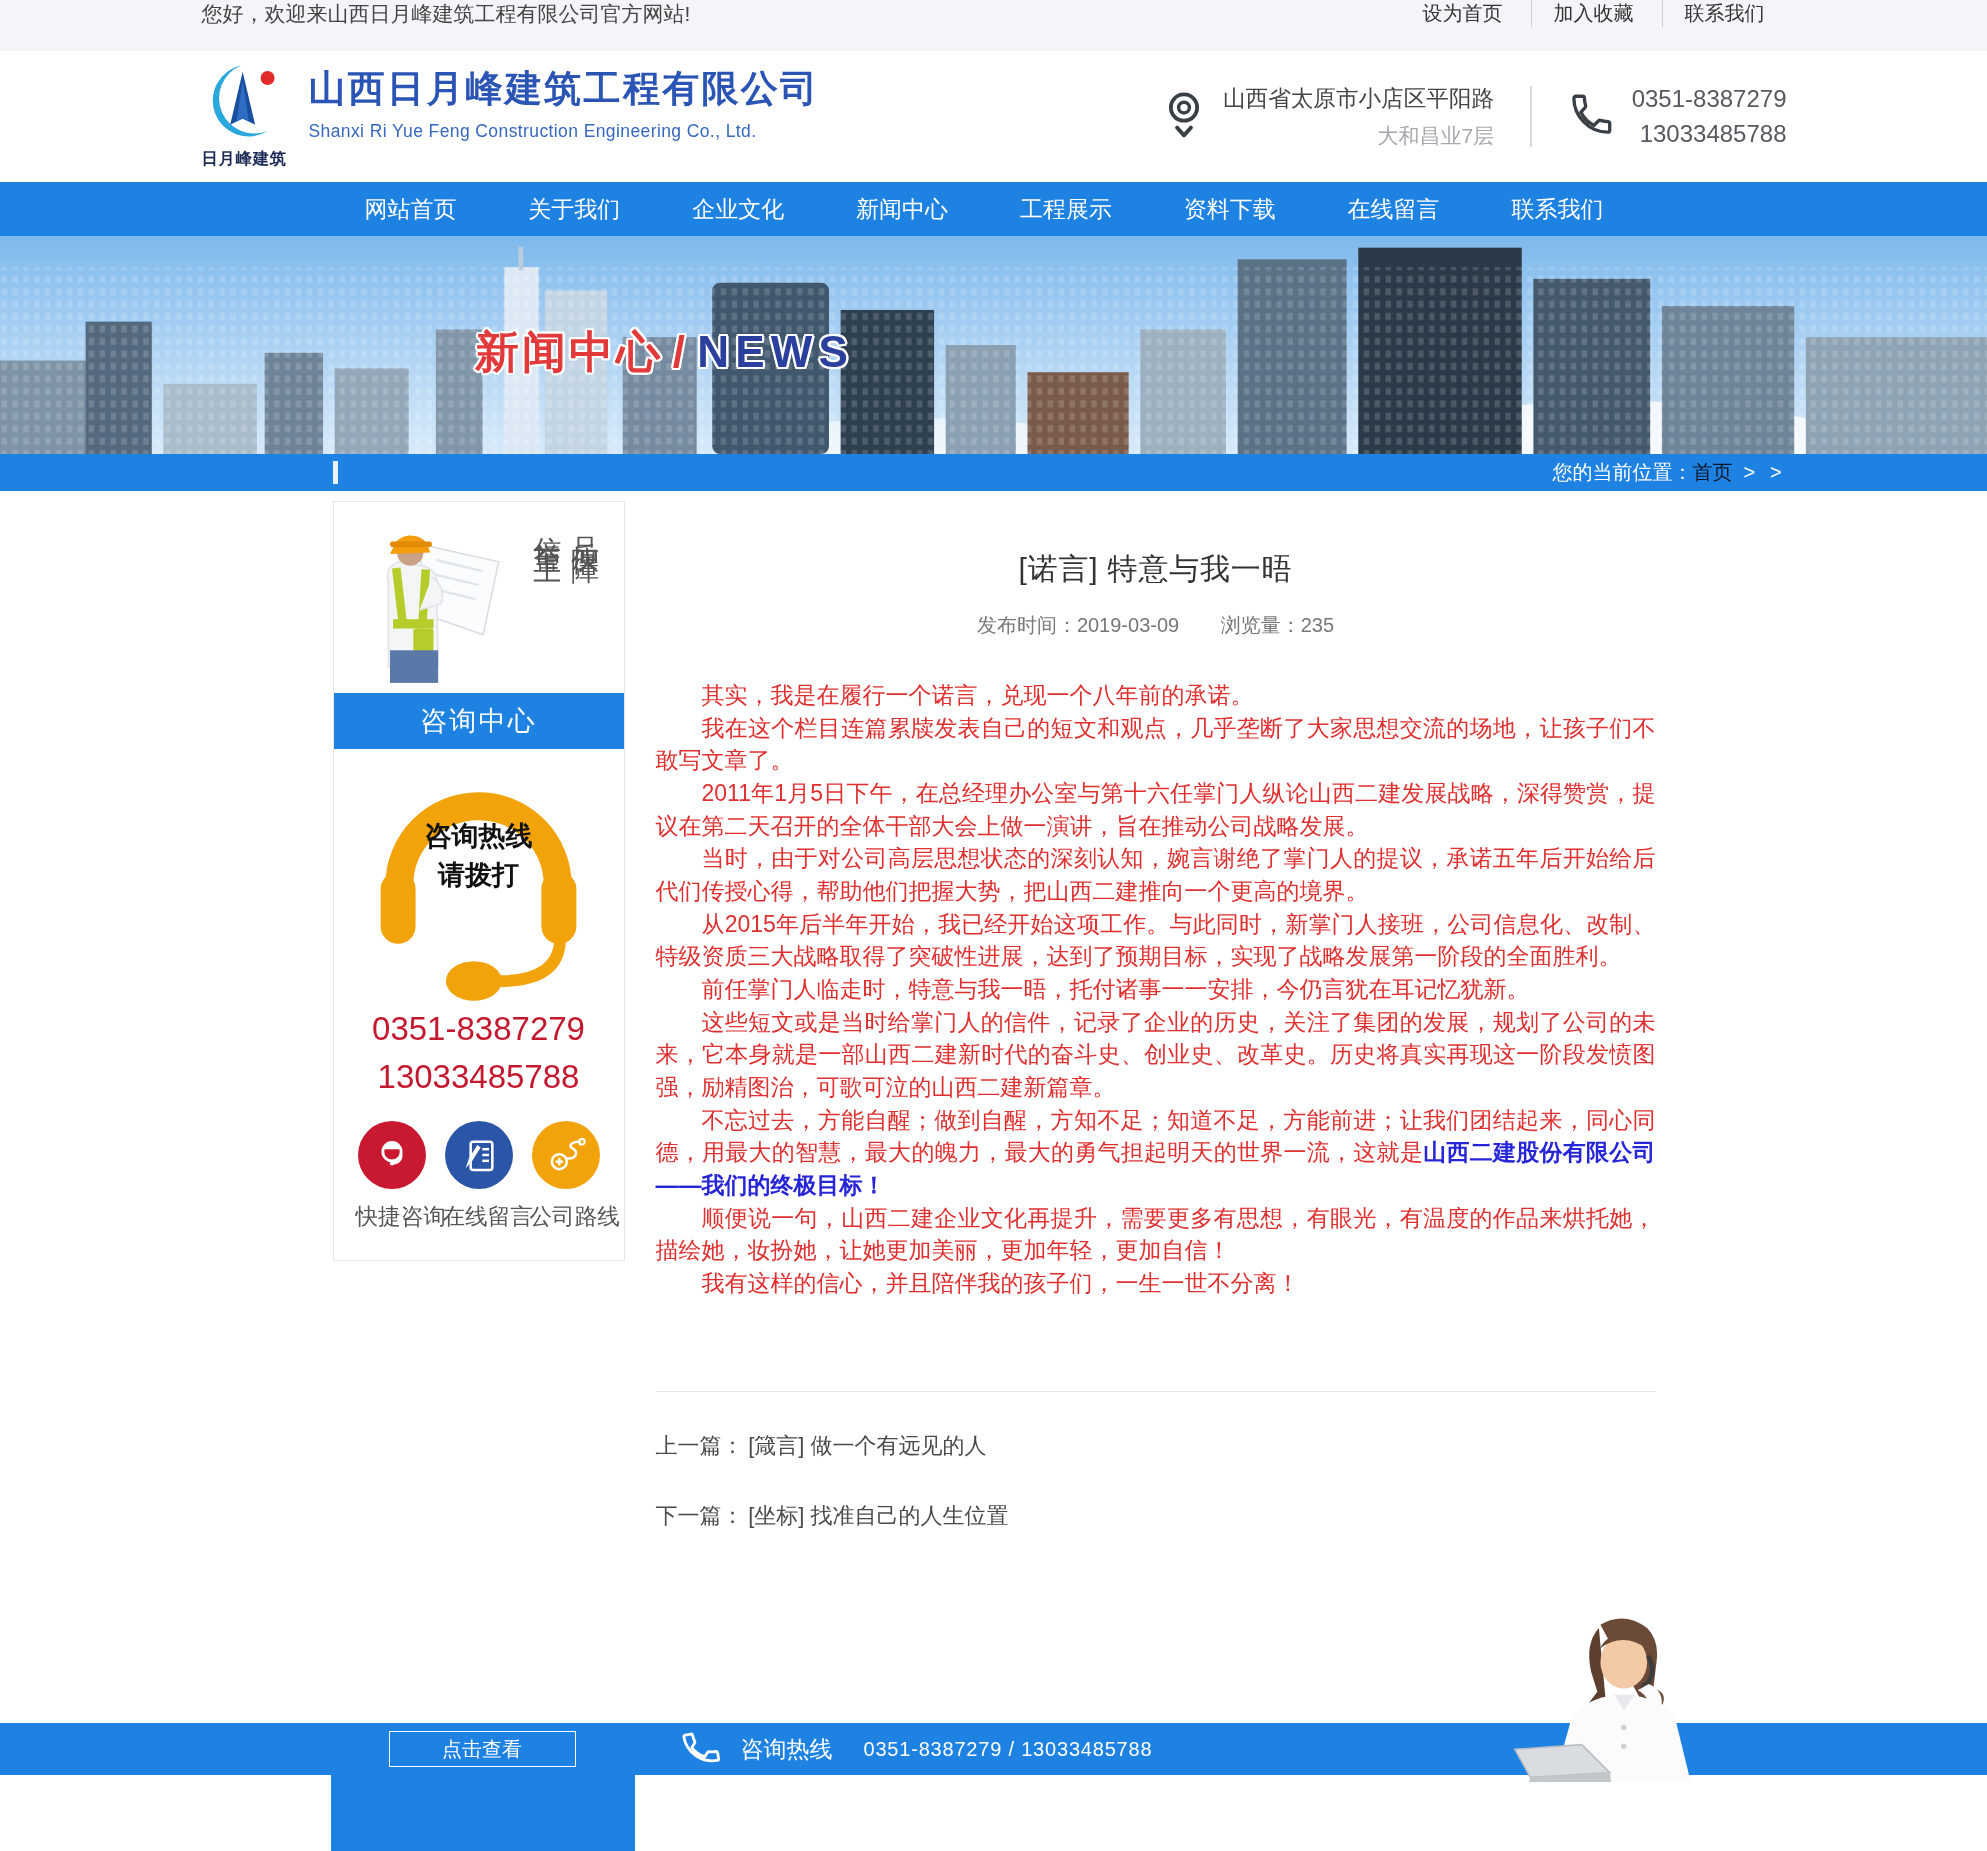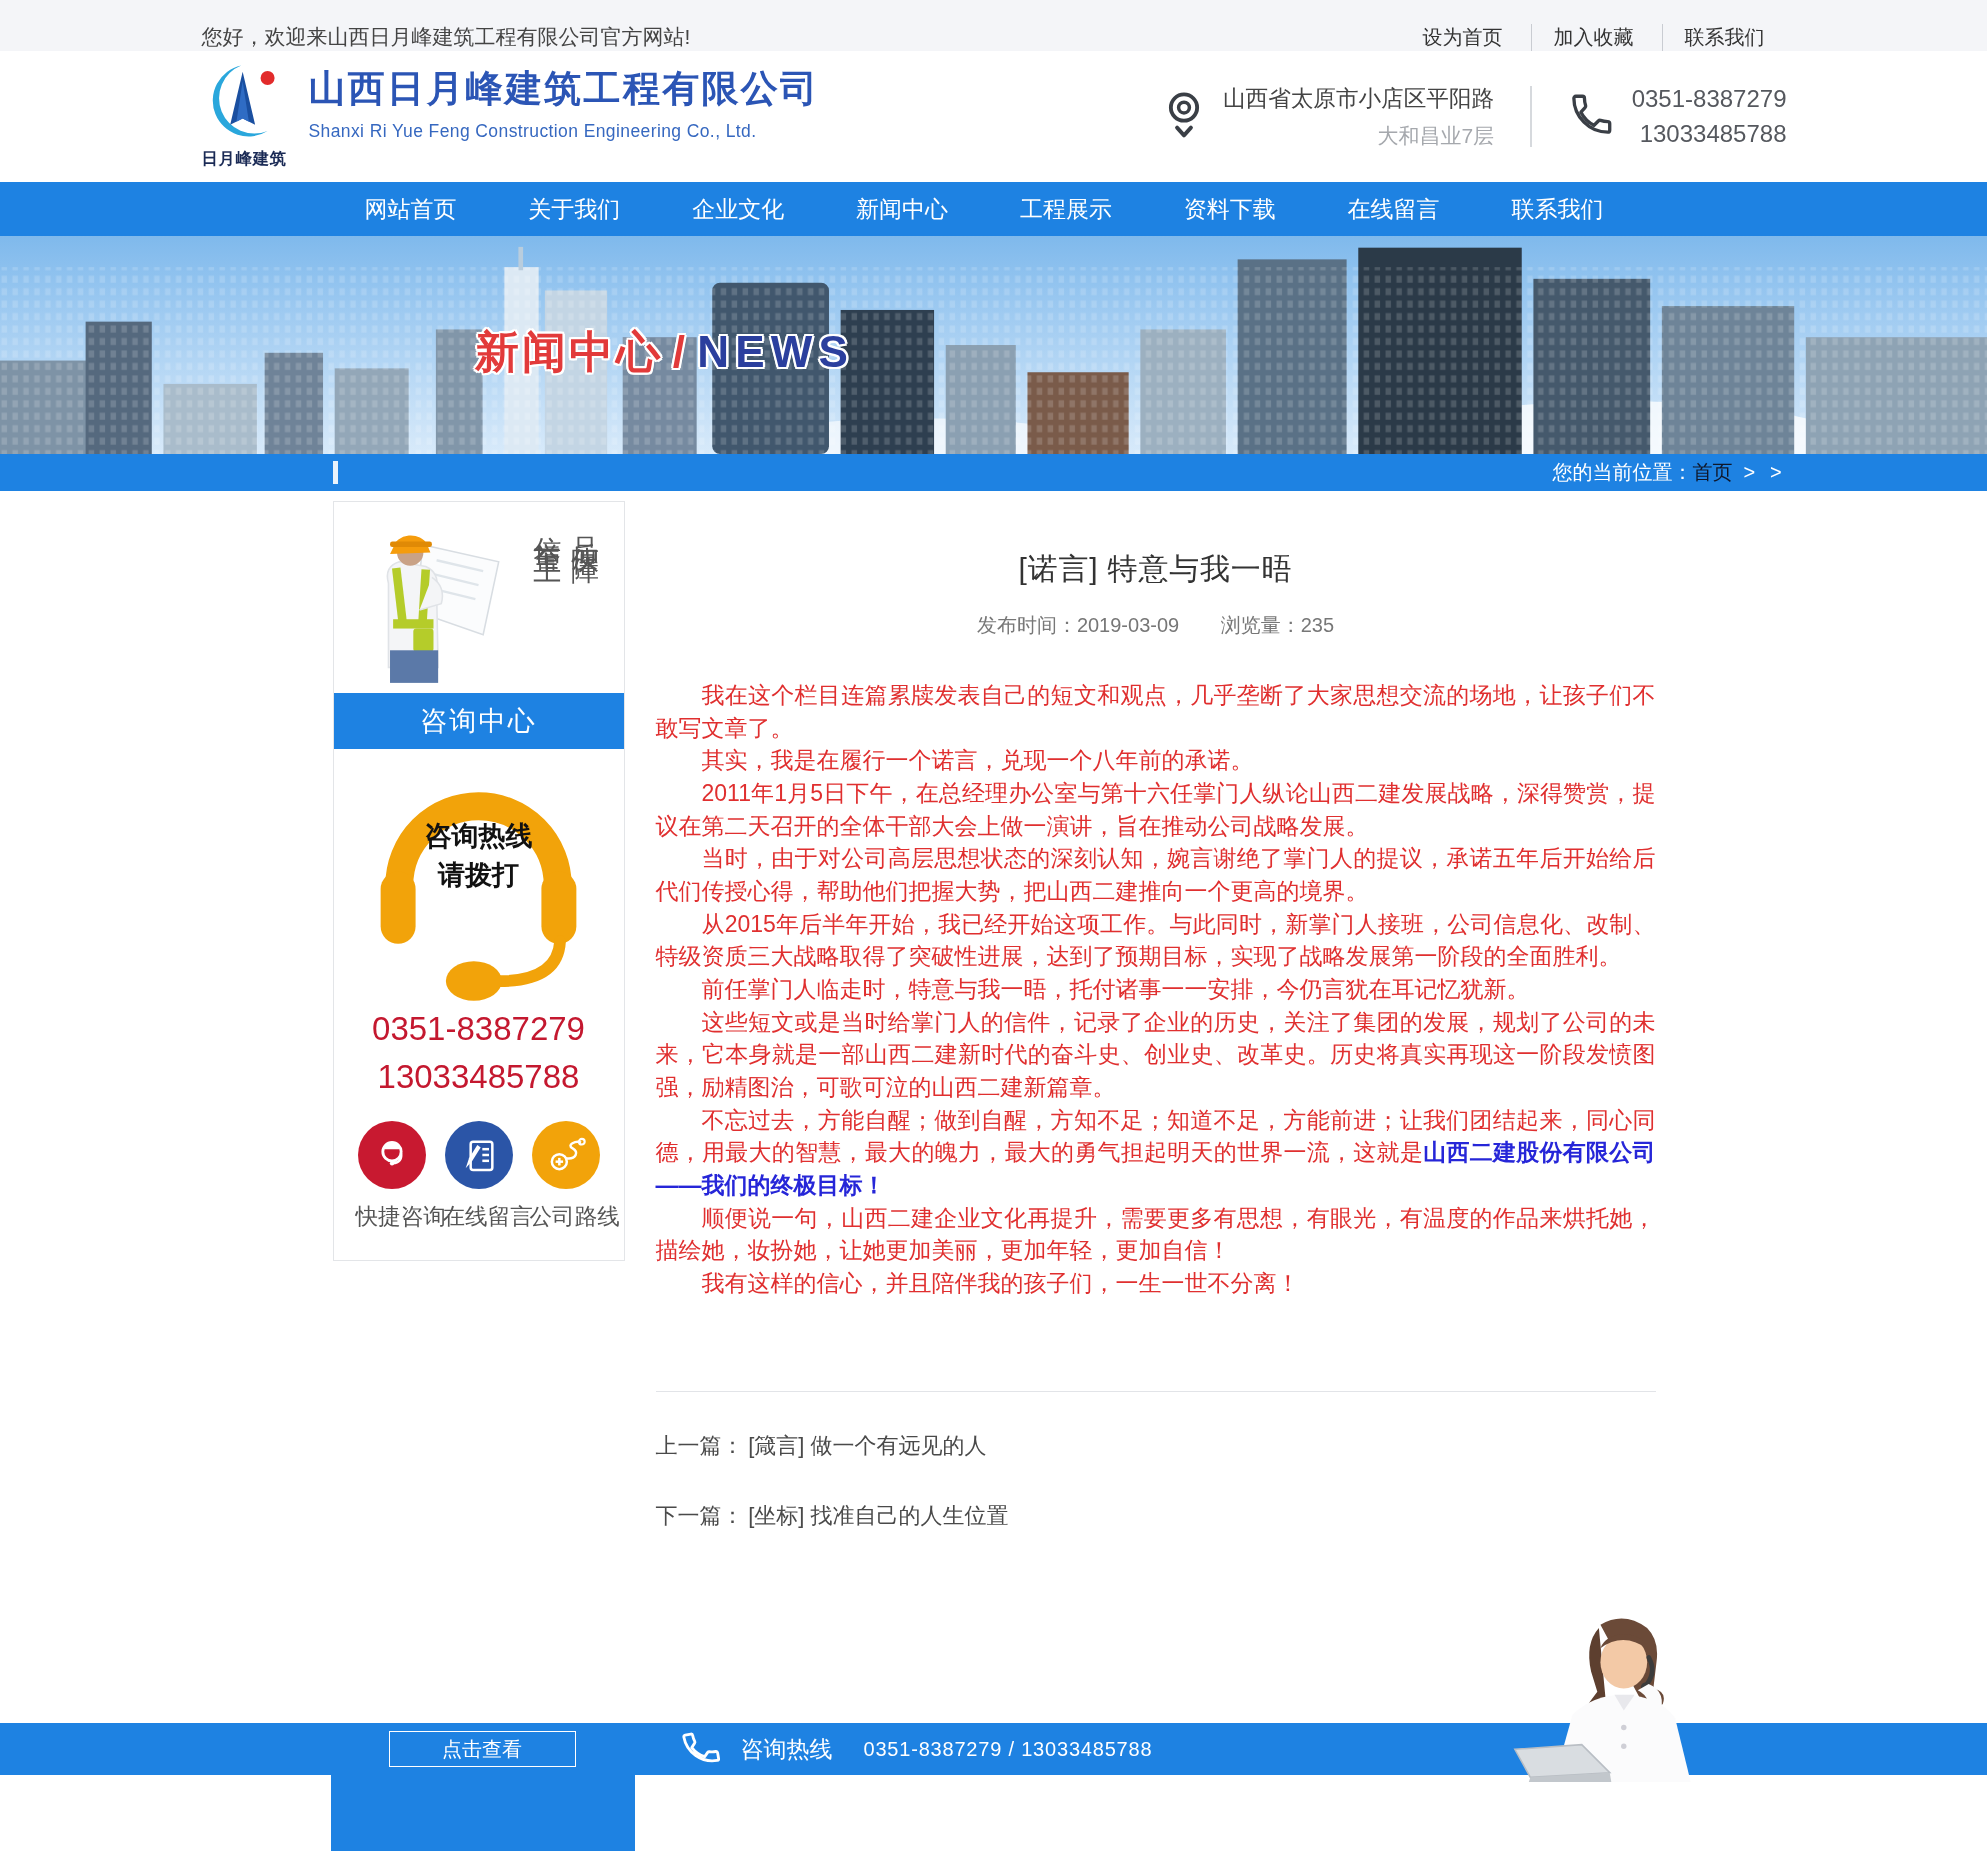--- a/index.html
+++ b/index.html
@@ -11,21 +11,21 @@
     --yellow:#f2a30a;
     --txt:#333;
   }
   *{box-sizing:border-box;margin:0;padding:0;}
   body{font-family:"Liberation Sans","DejaVu Sans",sans-serif;background:#fff;color:var(--txt);}
   .page{width:1988px;position:relative;background:#fff;}
   .container{width:1585px;margin:0 auto;position:relative;}
 
   
   .topbar{height:51px;background:#f4f5f8;}
-  .topbar .container{height:100%;display:flex;align-items:flex-end;justify-content:space-between;}
+  .topbar .container{height:100%;display:flex;align-items:flex-start;justify-content:space-between;}
   .welcome{font-size:21px;color:#444;}
   .toplinks{display:flex;align-items:center;gap:6px;}
   .toplinks .tlink{font-size:20px;color:#333;padding:0 22px;cursor:pointer;}
   .toplinks .tlink + .tlink{border-left:1.6px solid #c9ccd2;}
 
   
   .header{height:131px;background:#fff;}
   .header .container{height:100%;display:flex;align-items:center;justify-content:space-between;}
   .brand{display:flex;align-items:flex-start;}
   .logo-mark{width:93px;margin-right:14px;}
@@ -319,22 +319,22 @@
       <div class="pad-b"></div>
     </div>
 
     <div class="article">
       <div class="a-title">[诺言] 特意与我一晤</div>
       <div class="a-meta">
         <span>发布时间：2019-03-09</span>
         <span class="views">浏览量：235</span>
       </div>
       <div class="a-body">
+        <p><span>其实，我是在履行一个诺言，兑现一个八年前的承诺。</span><b class="hl"></b></p>
         <p><span>我在这个栏目连篇累牍发表自己的短文和观点，几乎垄断了大家思想交流的场地，让孩子们不敢写文章了。</span><b class="hl"></b></p>
-        <p><span>其实，我是在履行一个诺言，兑现一个八年前的承诺。</span><b class="hl"></b></p>
         <p><span>2011年1月5日下午，在总经理办公室与第十六任掌门人纵论山西二建发展战略，深得赞赏，提议在第二天召开的全体干部大会上做一演讲，旨在推动公司战略发展。</span><b class="hl"></b></p>
         <p><span>当时，由于对公司高层思想状态的深刻认知，婉言谢绝了掌门人的提议，承诺五年后开始给后代们传授心得，帮助他们把握大势，把山西二建推向一个更高的境界。</span><b class="hl"></b></p>
         <p><span>从2015年后半年开始，我已经开始这项工作。与此同时，新掌门人接班，公司信息化、改制、特级资质三大战略取得了突破性进展，达到了预期目标，实现了战略发展第一阶段的全面胜利。</span><b class="hl"></b></p>
         <p><span>前任掌门人临走时，特意与我一晤，托付诸事一一安排，今仍言犹在耳记忆犹新。</span><b class="hl"></b></p>
         <p><span>这些短文或是当时给掌门人的信件，记录了企业的历史，关注了集团的发展，规划了公司的未来，它本身就是一部山西二建新时代的奋斗史、创业史、改革史。历史将真实再现这一阶段发愤图强，励精图治，可歌可泣的山西二建新篇章。</span><b class="hl"></b></p>
         <p><span>不忘过去，方能自醒；做到自醒，方知不足；知道不足，方能前进；让我们团结起来，同心同德，用最大的智慧，最大的魄力，最大的勇气担起明天的世界一流，这就是</span><b class="hl">山西二建股份有限公司——我们的终极目标！</b></p>
         <p><span>顺便说一句，山西二建企业文化再提升，需要更多有思想，有眼光，有温度的作品来烘托她，描绘她，妆扮她，让她更加美丽，更加年轻，更加自信！</span><b class="hl"></b></p>
         <p><span>我有这样的信心，并且陪伴我的孩子们，一生一世不分离！</span><b class="hl"></b></p>
       </div>
       <div class="a-footer">

